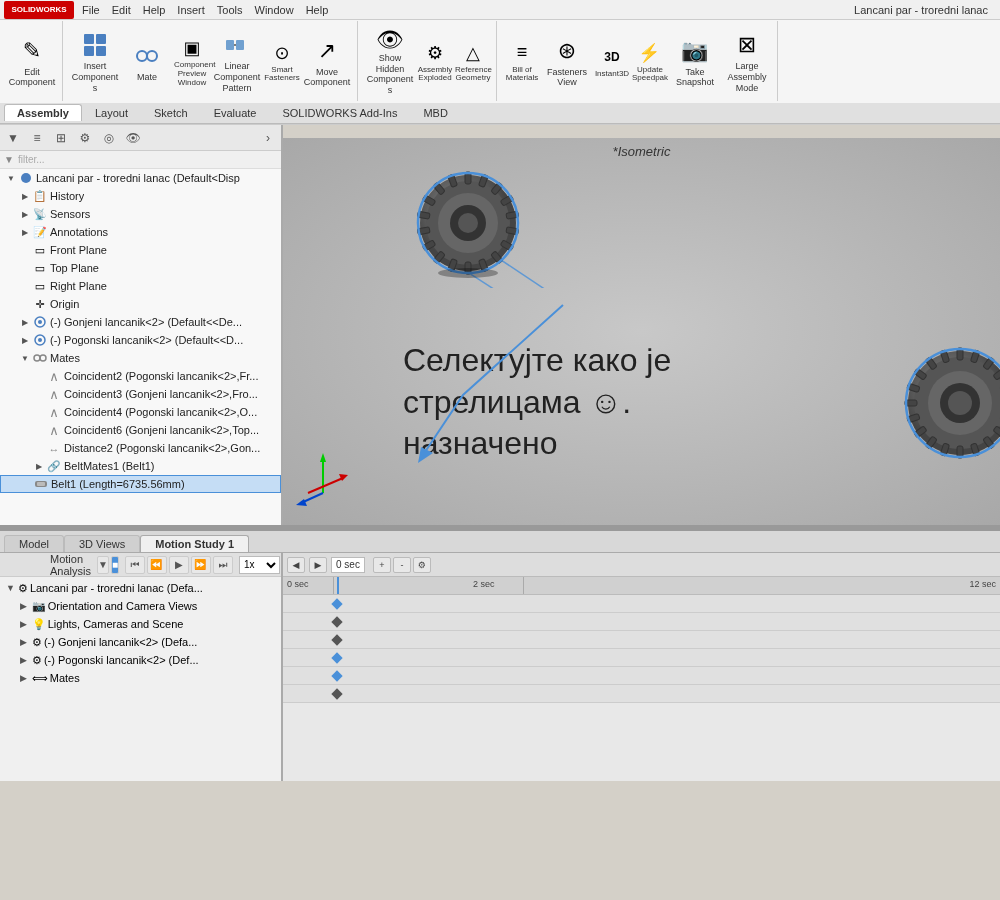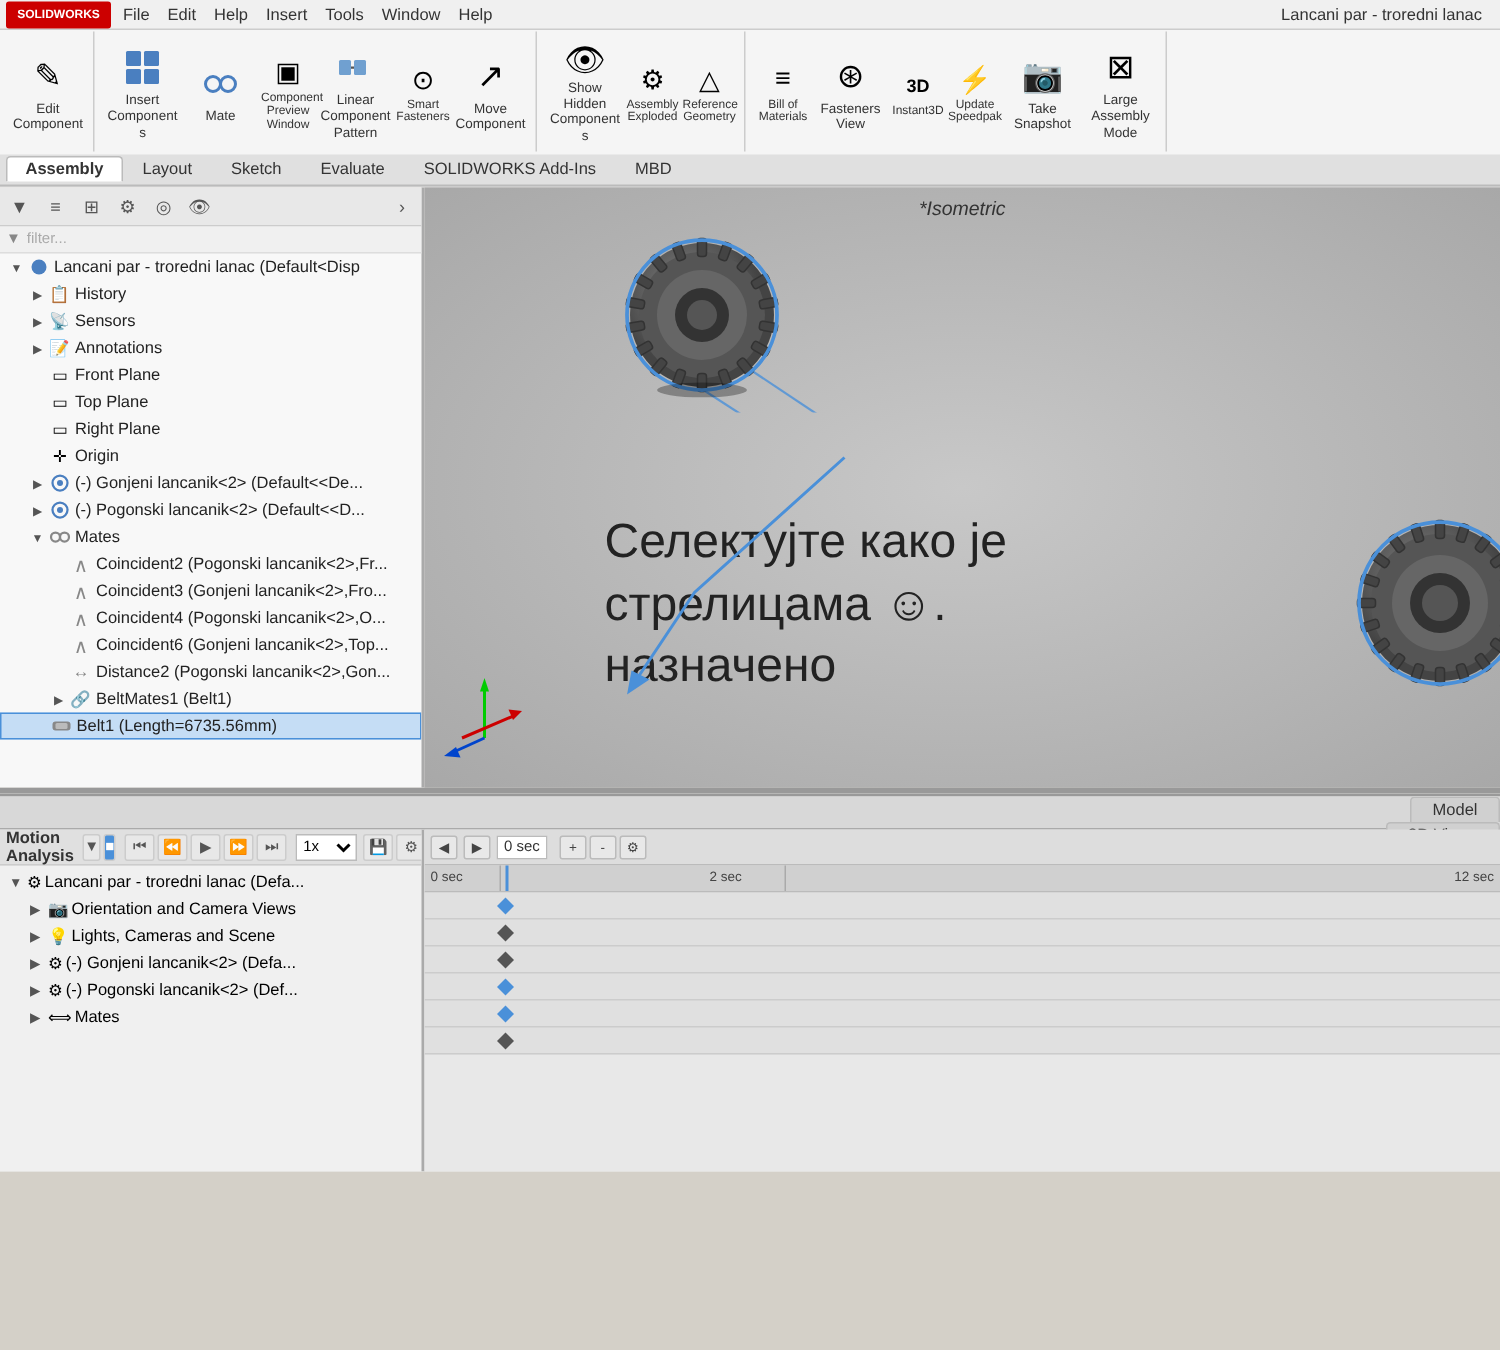--- a/index.html
+++ b/index.html
@@ -227,20 +227,21 @@
     }
     .tree-indent-1 { padding-left: 18px; }
     .tree-indent-2 { padding-left: 32px; }
 
     
     #viewport {
       flex: 1;
       background: #b8b8b8;
       position: relative;
       overflow: hidden;
+      margin-top: 13px;
     }
     #viewport-bg {
       position: absolute;
       top: 0; left: 0; right: 0; bottom: 0;
       background: radial-gradient(ellipse at center, #c8c8c8 0%, #a8a8a8 100%);
     }
     .viewport-label {
       position: absolute;
       top: 6px;
       left: 50%;
@@ -311,21 +312,20 @@
       background: #f0f0f0;
       border-top: 2px solid #999;
     }
     #bottom-tabs-row {
       height: 22px;
       background: #d8d8d8;
       display: flex;
       align-items: flex-end;
       border-bottom: 1px solid #aaa;
       padding-left: 4px;
-      flex-direction: column;
     }
     #motion-content {
       display: flex;
       flex: 1;
       overflow: hidden;
     }
     #motion-left {
       width: 283px;
       min-width: 283px;
       background: #f0f0f0;
@@ -336,23 +336,24 @@
       display: flex;
       align-items: center;
       background: #e0e0e0;
       border-bottom: 1px solid #ccc;
       height: 24px;
       padding: 2px 4px;
       gap: 2px;
     }
     .motion-tool-label {
       font-size: 11px;
-      font-weight: bold;
+      font-weight: normal;
       color: #333;
       margin-right: 4px;
+      margin-left: 46px;
     }
     .motion-btn {
       width: 20px;
       height: 18px;
       display: flex;
       align-items: center;
       justify-content: center;
       cursor: pointer;
       border-radius: 2px;
       font-size: 10px;

